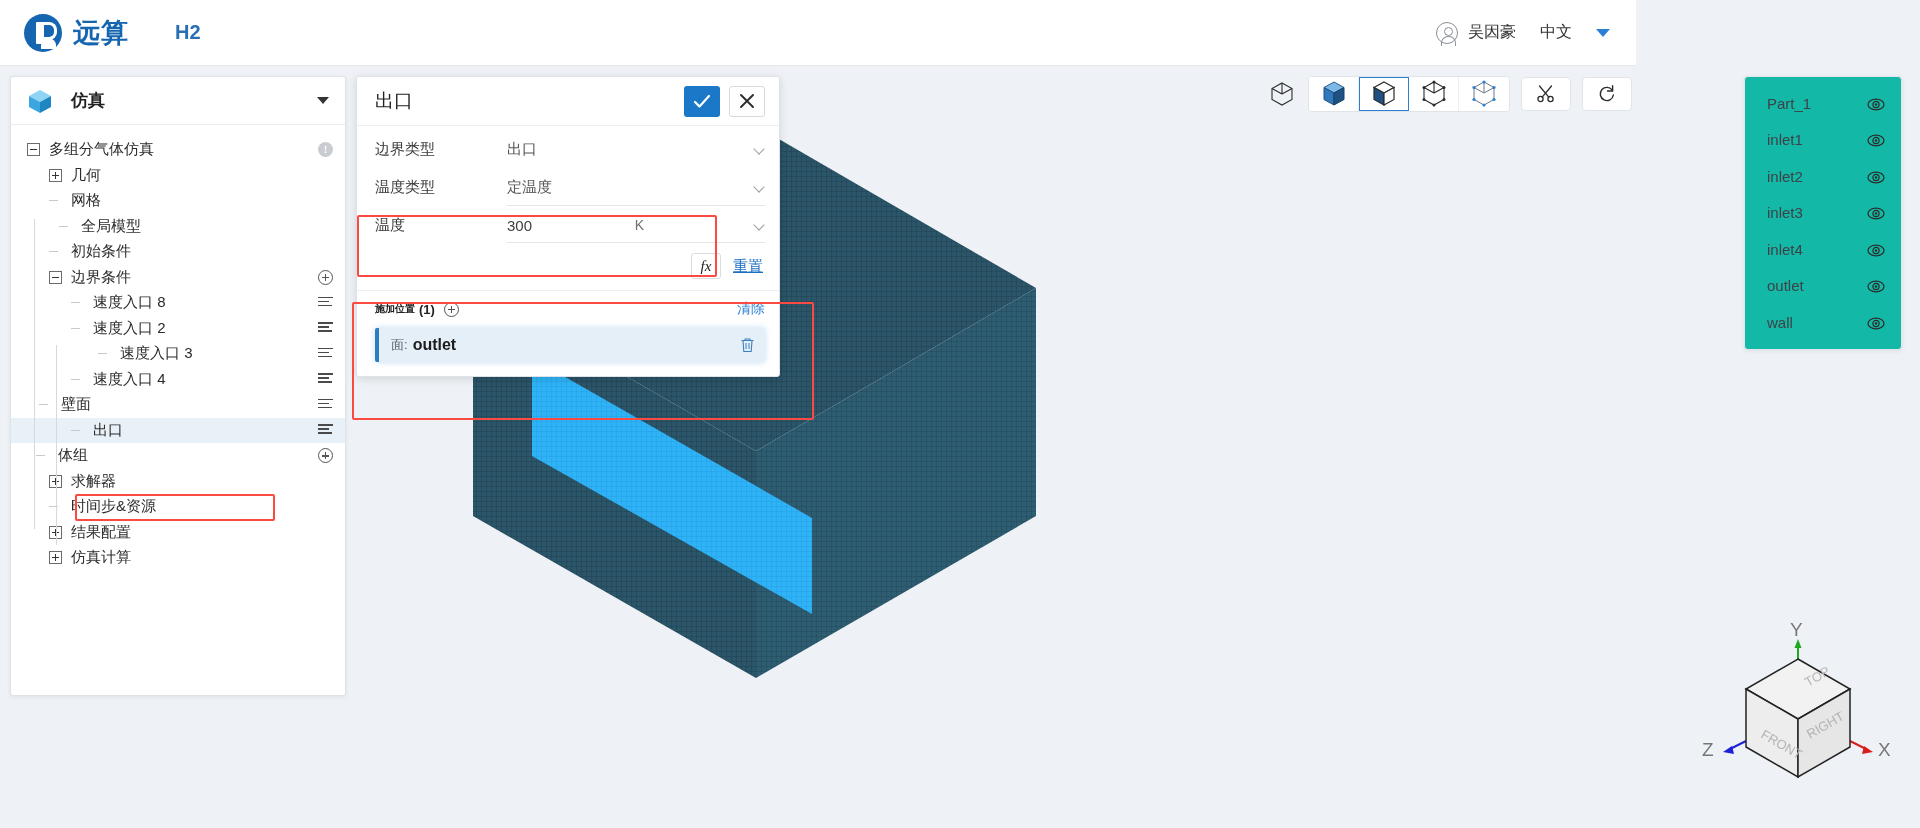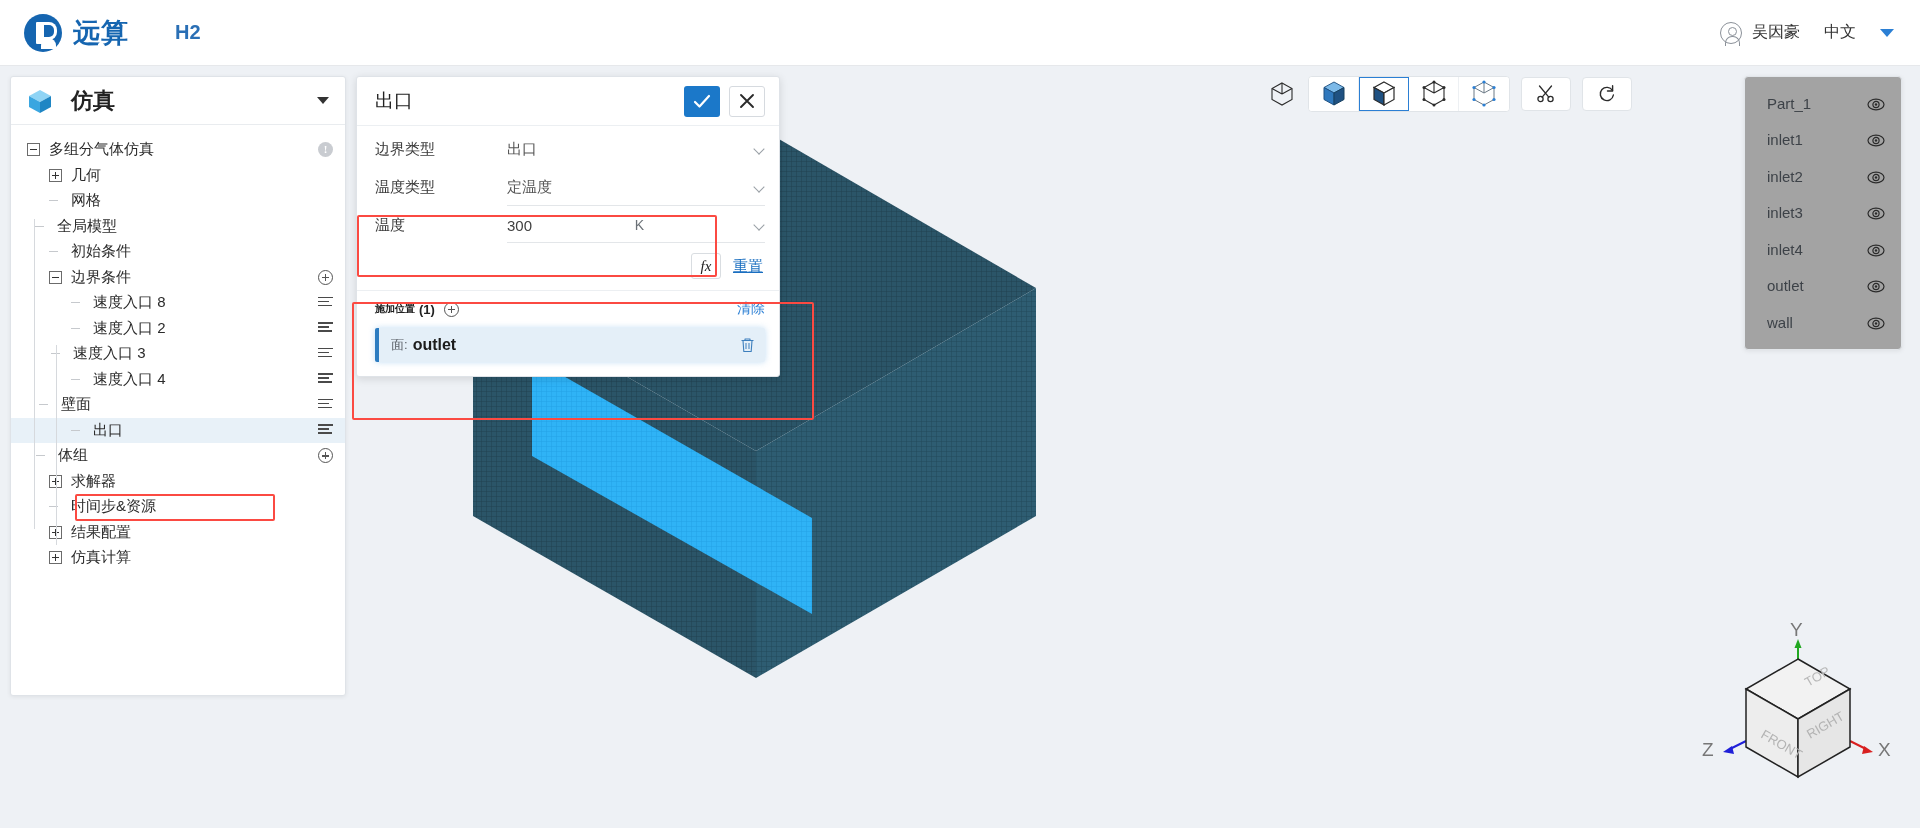--- a/index.html
+++ b/index.html
@@ -5,21 +5,21 @@
   * { box-sizing: border-box; margin: 0; padding: 0; }
   html, body {
     width: 1920px; height: 828px;
     font-family: "Liberation Sans", "DejaVu Sans", sans-serif;
     background: #eef1f5;
     overflow: hidden;
   }
 
   
   .topbar {
-    position: absolute; left: 0; top: 0; width: 1920px; height: 66px;
+    position: absolute; left: 0; top: 0; width: 1636px; height: 66px;
     background: #ffffff; border-bottom: 1px solid #e6e8eb;
     display: flex; align-items: center;
   }
   .brand { display: flex; align-items: center; margin-left: 24px; }
   .logo-mark {
     width: 38px; height: 38px; border-radius: 50%;
     background: #1565b0; position: relative; flex: none;
   }
   .logo-mark::before {
     content: ""; position: absolute; left: 12px; top: 8px;
@@ -71,21 +71,21 @@
     background: #fff; border: 1px solid #dfe3e8; border-radius: 3px;
     box-shadow: 0 1px 4px rgba(0,0,0,.07);
   }
   .lp-head {
     height: 48px; display: flex; align-items: center;
     border-bottom: 1px solid #e9ecef; padding: 0 16px;
   }
   .cube-ic {
     width: 26px; height: 26px; position: relative; flex: none;
   }
-  .lp-title { font-size: 22px; font-weight: 700; color: #222; margin-left: 18px; }
+  .lp-title { font-size: 17px; font-weight: 700; color: #222; margin-left: 18px; }
   .lp-caret {
     margin-left: auto; width: 0; height: 0;
     border-left: 6px solid transparent; border-right: 6px solid transparent;
     border-top: 7px solid #333;
   }
   .tree { padding: 12px 0 0 0; position: relative; }
   .tnode {
     height: 25.5px; display: flex; align-items: center; position: relative;
     font-size: 15px; color: #2b2b2b; padding-right: 12px;
   }
@@ -241,21 +241,21 @@
   .tb-btn.active { border: 1.6px solid #2b7fd4; }
   .tb-single {
     width: 50px; height: 34px; background: #fff; border: 1px solid #e0e4e8;
     border-radius: 4px; display: flex; align-items: center;
     justify-content: center; cursor: pointer;
   }
 
   
   .parts {
     position: absolute; top: 76px; right: 18px; width: 158px;
-    background: #a3a3a3; border: 1px solid #e2e6ea; border-radius: 4px;
+    background: #14b8a6; border: 1px solid #e2e6ea; border-radius: 4px;
     box-shadow: 0 1px 5px rgba(0,0,0,.08); padding: 8px 0; text-align: center;
   }
   .part-row {
     height: 36.5px; display: flex; align-items: center;
     padding: 0 16px 0 22px; cursor: pointer;
   }
   .part-name { font-size: 15px; color: #3d4248; }
   .eye {
     margin-left: auto; width: 18px; height: 13px; position: relative; cursor: pointer;
   }
@@ -360,21 +360,21 @@
         </span>
       </div>
       <div class="tnode" style="padding-left: 38px;">
         <span class="tbox plus"></span>
         <span class="tlabel">几何</span>
       </div>
       <div class="tnode" style="padding-left: 38px;">
         <span class="tstub"></span>
         <span class="tlabel">网格</span>
       </div>
-      <div class="tnode" style="padding-left: 24px; text-align: center;">
+      <div class="tnode" style="padding-left: 48px; text-align: center;">
         <span class="tstub"></span>
         <span class="tlabel">全局模型</span>
       </div>
       <div class="tnode" style="padding-left: 38px;">
         <span class="tstub"></span>
         <span class="tlabel">初始条件</span>
       </div>
       <div class="tnode" style="padding-left: 38px;">
         <span class="tbox"></span>
         <span class="tlabel">边界条件</span>
@@ -397,21 +397,21 @@
         <span class="tstub"></span>
         <span class="tlabel">速度入口 2</span>
         <span class="t-right">
           <span class="ic-list">
             <i></i>
             <i></i>
             <i></i>
           </span>
         </span>
       </div>
-      <div class="tnode" style="padding-left: 40px;">
+      <div class="tnode" style="padding-left: 87px;">
         <span class="tstub"></span>
         <span class="tlabel">速度入口 3</span>
         <span class="t-right">
           <span class="ic-list">
             <i></i>
             <i></i>
             <i></i>
           </span>
         </span>
       </div>

